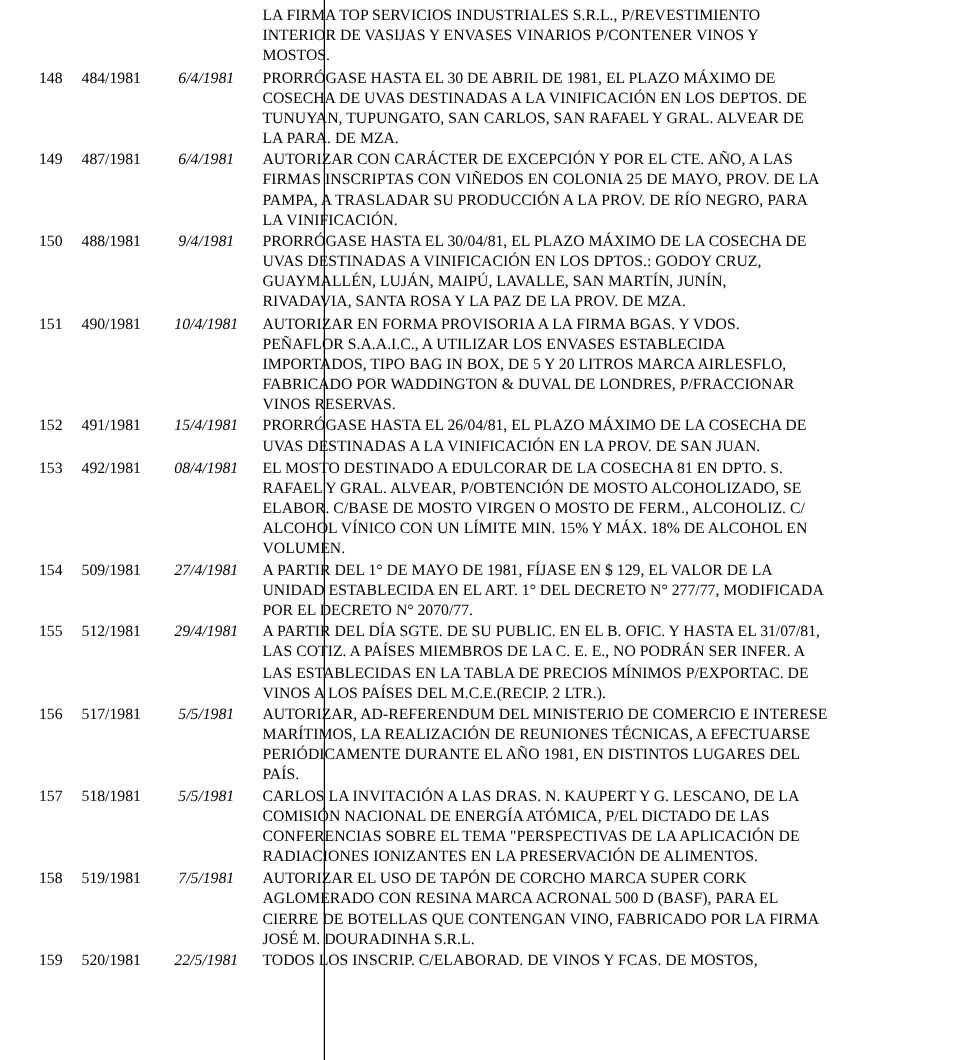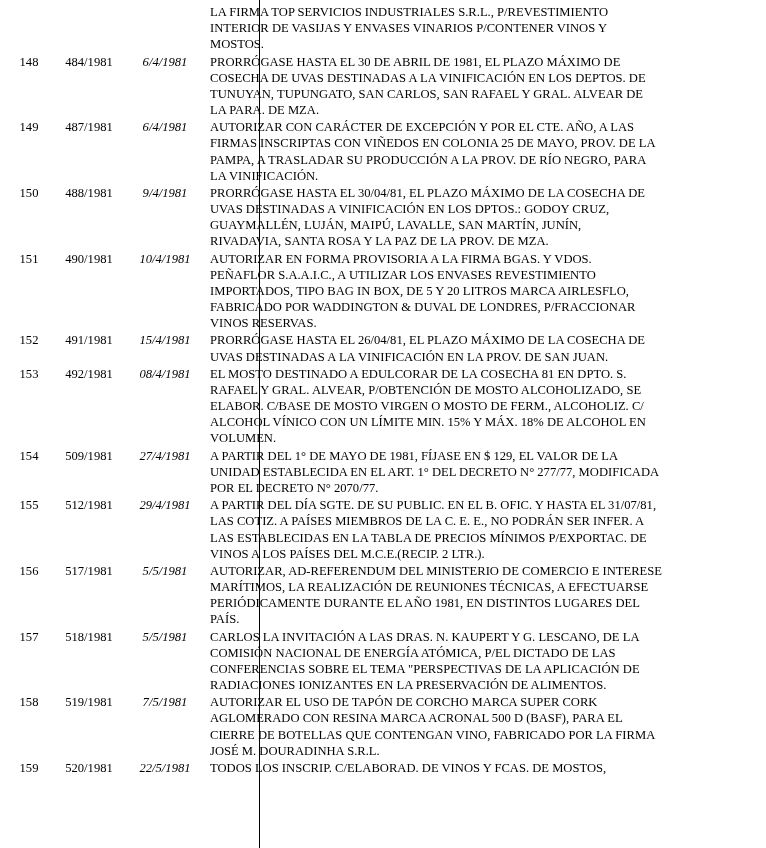--- a/index.html
+++ b/index.html
@@ -32,21 +32,21 @@
     padding: 0 0 1px 0;
     border: none;
   }
   col.c-num { width: 42px; }
   col.c-res { width: 78px; }
   col.c-date { width: 74px; }
   col.c-gap { width: 8px; }
   col.c-text { width: 548px; }
 
   td.num {
-    text-align: center;
+    text-align: right;
     padding-left: 14px;
     white-space: nowrap;
     margin-left: 42px;
   }
   td.res {
     text-align: center;
     white-space: nowrap;
   }
   td.date {
     text-align: center;
@@ -136,21 +136,21 @@
             <span class="txt-line">RIVADAVIA, SANTA ROSA Y LA PAZ DE LA PROV. DE MZA.</span>
           </td>
         </tr>
         <tr>
           <td class="num">151</td>
           <td class="res">490/1981</td>
           <td class="date">10/4/1981</td>
           <td></td>
           <td class="text">
             <span class="txt-line">AUTORIZAR EN FORMA PROVISORIA A LA FIRMA BGAS. Y VDOS.</span>
-            <span class="txt-line">PEÑAFLOR S.A.A.I.C., A UTILIZAR LOS ENVASES REVESTIMIENTO</span>
+            <span class="txt-line">PEÑAFLOR S.A.A.I.C., A UTILIZAR LOS ENVASES ESTABLECIDA</span>
             <span class="txt-line">IMPORTADOS, TIPO BAG IN BOX, DE 5 Y 20 LITROS MARCA AIRLESFLO,</span>
             <span class="txt-line">FABRICADO POR WADDINGTON &amp; DUVAL DE LONDRES, P/FRACCIONAR</span>
             <span class="txt-line">VINOS RESERVAS.</span>
           </td>
         </tr>
         <tr>
           <td class="num">152</td>
           <td class="res">491/1981</td>
           <td class="date">15/4/1981</td>
           <td></td>

